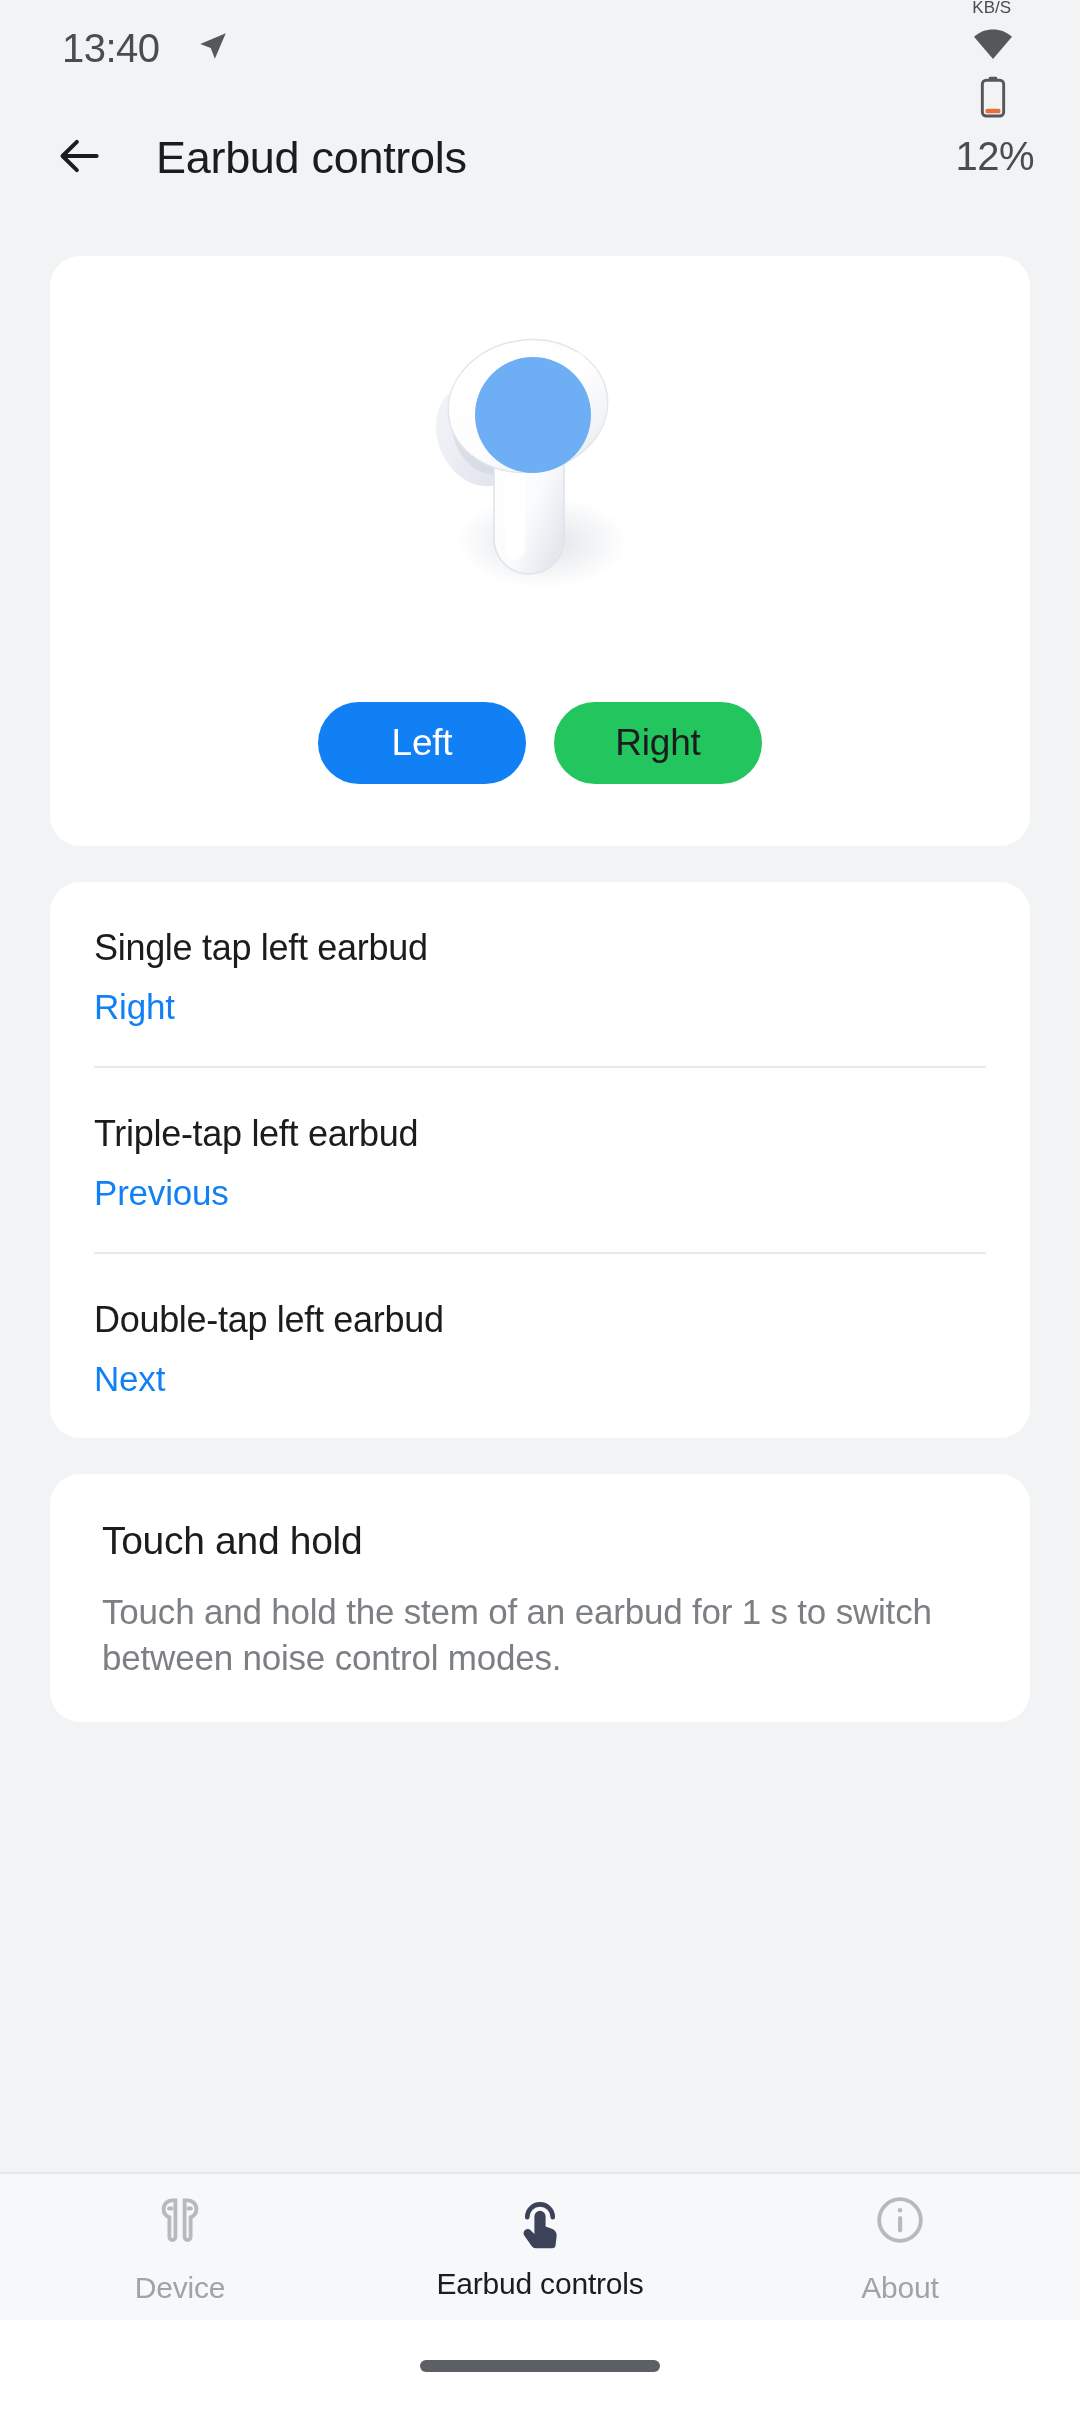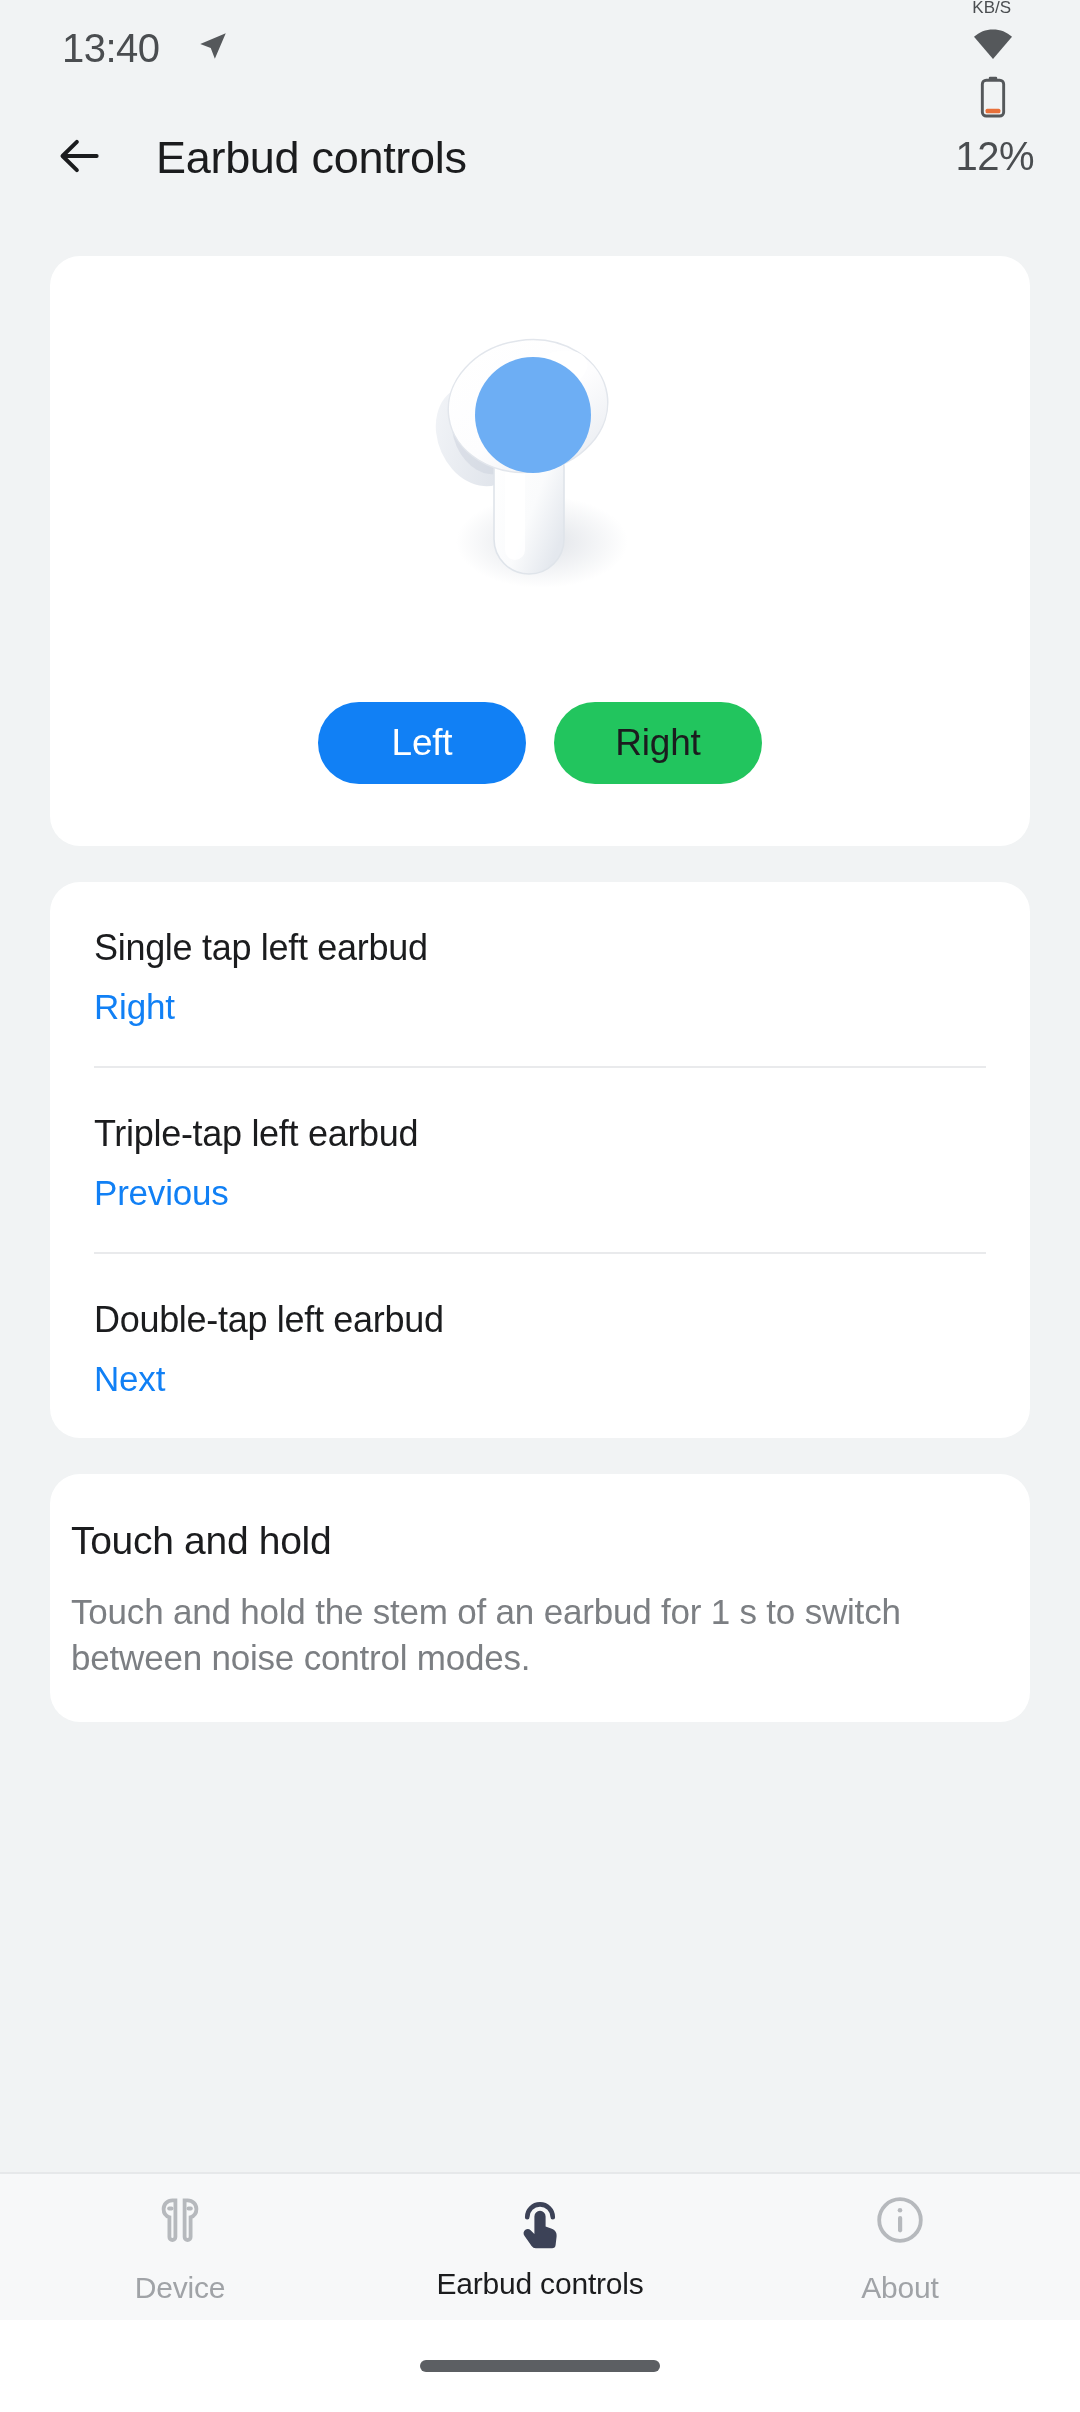--- a/index.html
+++ b/index.html
@@ -103,21 +103,21 @@
   .li-title {
     font-size:36px; color:#1b1c1e; font-weight:400;
     letter-spacing:-0.3px; line-height:1.1;
   }
   .li-value {
     font-size:35px; color:#1180f5; margin-top:20px;
     letter-spacing:-0.2px; line-height:1.1;
   }
 
   
-  .hold-card { margin-top:36px; padding:46px 44px 40px 21px; }
+  .hold-card { margin-top:36px; padding:46px 44px 40px 52px; }
   .hold-title {
     font-size:39px; color:#1b1c1e; letter-spacing:-0.3px; line-height:1.1;
   }
   .hold-desc {
     font-size:35px; color:#7c7f83; margin-top:26px;
     line-height:1.32; letter-spacing:-0.2px; max-width:890px;
   }
 
   
   .bottomnav {

